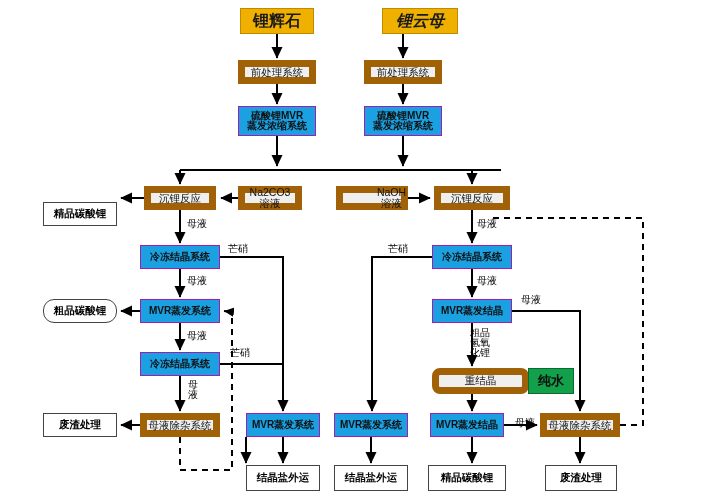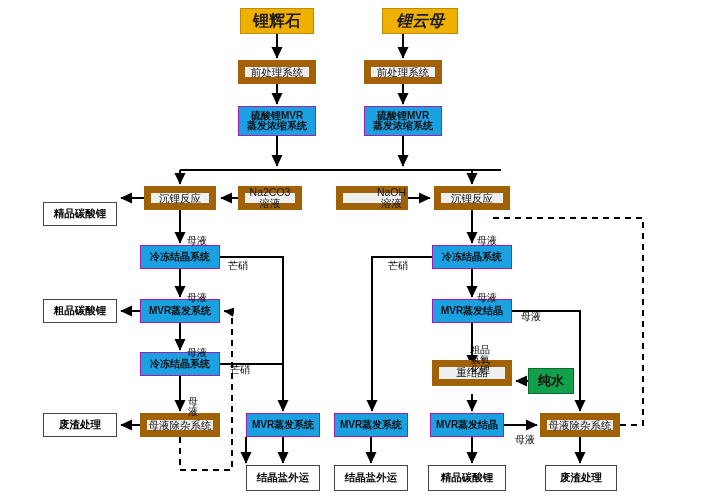--- a/index.html
+++ b/index.html
@@ -70,21 +70,20 @@
   }
   .edge-label {
     position: absolute;
     font-size: 10px;
     color: #000000;
     z-index: 6;
     white-space: pre-line;
     line-height: 1.0;
     text-align: center;
     background: transparent;
-    margin-top: 17px;
   }
 </style>
 </head>
 <body>
 
 <div id="canvas">
 
   <svg id="svg-layer" viewBox="0 0 710 500">
     <defs>
       <marker id="ah" markerWidth="7" markerHeight="7" refX="5.6" refY="2.8" orient="auto" markerUnits="strokeWidth">
@@ -169,26 +168,26 @@
 
   <div class="node white" style="left:43px;top:202px;width:74px;height:24px;">精品碳酸锂</div>
   <div class="node gray" style="left:144px;top:186px;width:72px;height:24px;">沉锂反应</div>
   <div class="node gray" style="left:238px;top:186px;width:64px;height:24px;">Na2CO3溶液</div>
   <div class="node gray" style="left:336px;top:186px;width:72px;height:24px;padding-left:40px;">NaOH溶液</div>
   <div class="node gray" style="left:434px;top:186px;width:76px;height:24px;">沉锂反应</div>
 
   <div class="node blue" style="left:140px;top:245px;width:80px;height:24px;">冷冻结晶系统</div>
   <div class="node blue" style="left:432px;top:245px;width:80px;height:24px;">冷冻结晶系统</div>
 
-  <div class="node white" style="left:43px;top:299px;width:74px;height:24px;">粗品碳酸锂</div>
+  <div class="node white" style="left:43px;top:299px;width:74px;height:24px;border-radius:11px;">粗品碳酸锂</div>
   <div class="node blue" style="left:140px;top:299px;width:80px;height:24px;">MVR蒸发系统</div>
   <div class="node blue" style="left:432px;top:299px;width:80px;height:24px;">MVR蒸发结晶</div>
 
   <div class="node blue" style="left:140px;top:352px;width:80px;height:24px;">冷冻结晶系统</div>
-  <div class="node gray" style="left:432px;top:360px;width:80px;height:26px;">重结晶</div>
+  <div class="node gray" style="left:432px;top:368px;width:97px;height:26px;border-radius:8px;">重结晶</div>
   <div class="node green" style="left:528px;top:368px;width:46px;height:26px;">纯水</div>
 
   <div class="node white" style="left:43px;top:413px;width:74px;height:24px;">废渣处理</div>
   <div class="node gray" style="left:140px;top:413px;width:80px;height:24px;">母液除杂系统</div>
   <div class="node blue" style="left:246px;top:413px;width:74px;height:24px;">MVR蒸发系统</div>
   <div class="node blue" style="left:334px;top:413px;width:74px;height:24px;">MVR蒸发系统</div>
   <div class="node blue" style="left:430px;top:413px;width:74px;height:24px;">MVR蒸发结晶</div>
   <div class="node gray" style="left:540px;top:413px;width:80px;height:24px;">母液除杂系统</div>
 
   <div class="node white" style="left:246px;top:465px;width:74px;height:26px;">结晶盐外运</div>

